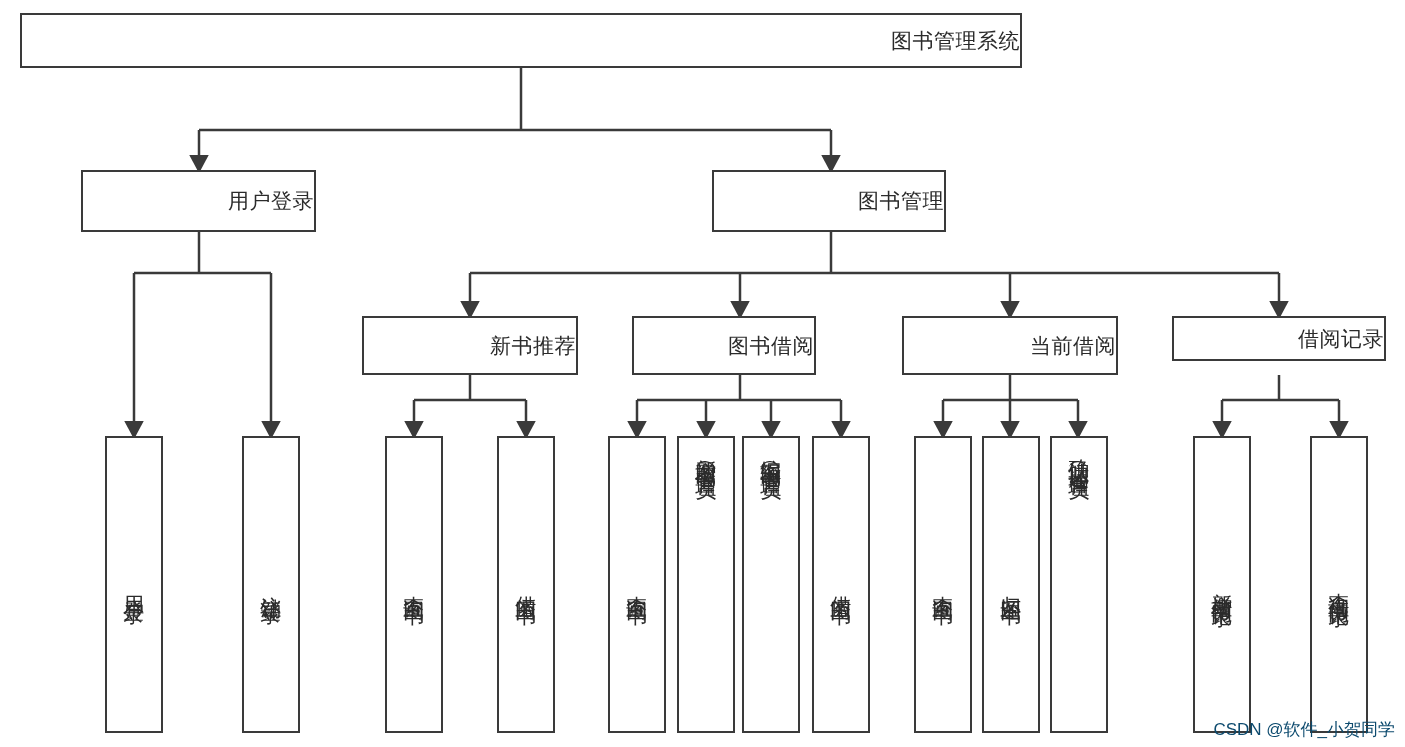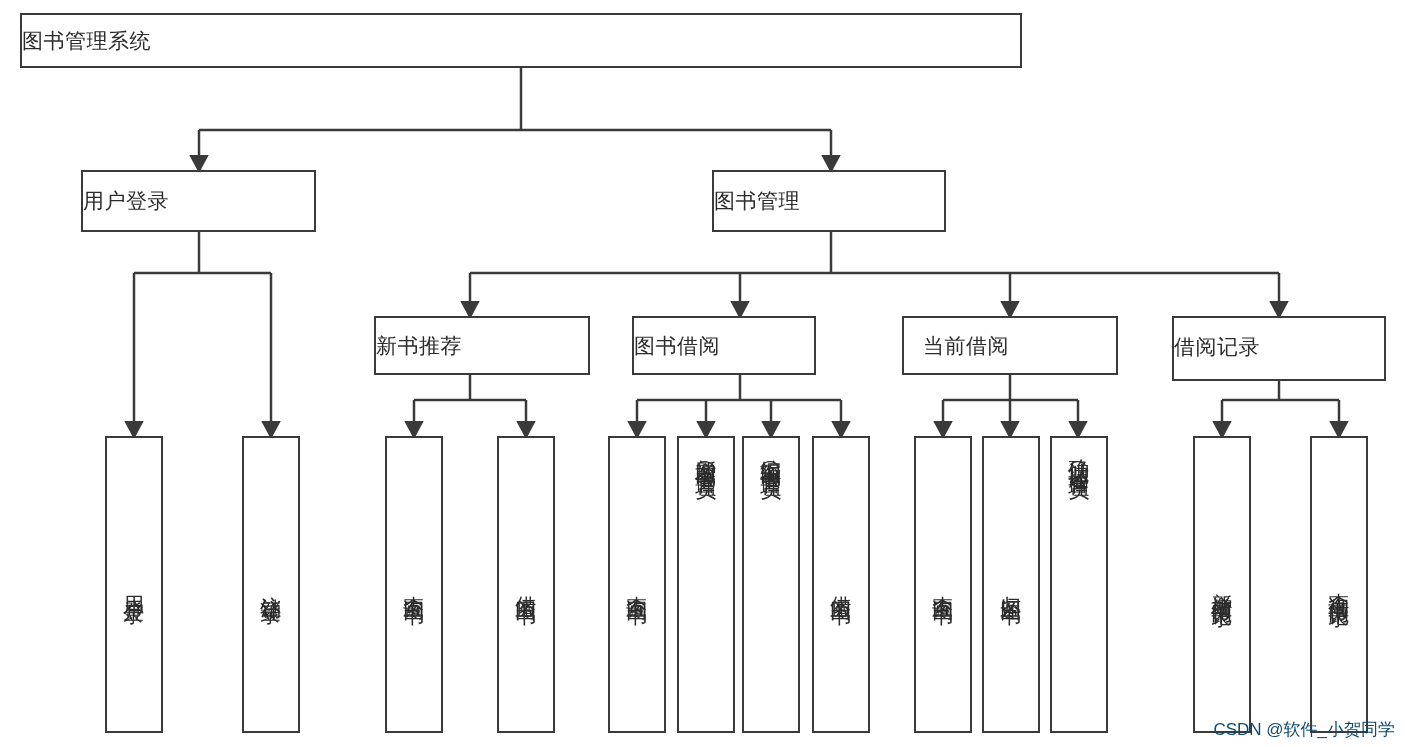--- a/index.html
+++ b/index.html
@@ -28,21 +28,21 @@
     height: 747px;
     pointer-events: none;
   }
   .node {
     position: absolute;
     box-sizing: border-box;
     background: #ffffff;
     border: 2px solid #3a3a3a;
     display: flex;
     align-items: center;
-    justify-content: flex-start;
+    justify-content: flex-end;
     z-index: 2;
   }
   .node .label {
     color: #2b2b2b;
     line-height: 1.12;
     text-align: center;
     white-space: nowrap;
     letter-spacing: 0.5px;
   }
   .node.horizontal .label {
@@ -136,30 +136,30 @@
     <span class="label">图书管理系统</span>
   </div>
 
   <div class="node horizontal" style="left:81px; top:170px; width:235px; height:62px;">
     <span class="label">用户登录</span>
   </div>
   <div class="node horizontal" style="left:712px; top:170px; width:234px; height:62px;">
     <span class="label">图书管理</span>
   </div>
 
-  <div class="node horizontal" style="left:362px; top:316px; width:216px; height:59px;margin-left:12px;">
+  <div class="node horizontal" style="left:362px; top:316px; width:216px; height:59px;">
     <span class="label">新书推荐</span>
   </div>
   <div class="node horizontal" style="left:632px; top:316px; width:184px; height:59px;">
     <span class="label">图书借阅</span>
   </div>
   <div class="node horizontal" style="left:902px; top:316px; width:216px; height:59px;padding-left:19px;">
     <span class="label">当前借阅</span>
   </div>
-  <div class="node horizontal" style="left:1172px; top:316px; width:214px; height:65px;font-family:Liberation Mono, monospace;">
+  <div class="node horizontal" style="left:1172px; top:316px; width:214px; height:45px;">
     <span class="label">借阅记录</span>
   </div>
 
   <div class="node vertical centered" style="left:105px; top:436px; width:58px; height:297px;">
     <span class="label">用户登录</span>
   </div>
   <div class="node vertical centered" style="left:242px; top:436px; width:58px; height:297px;">
     <span class="label">注销登录</span>
   </div>
 

